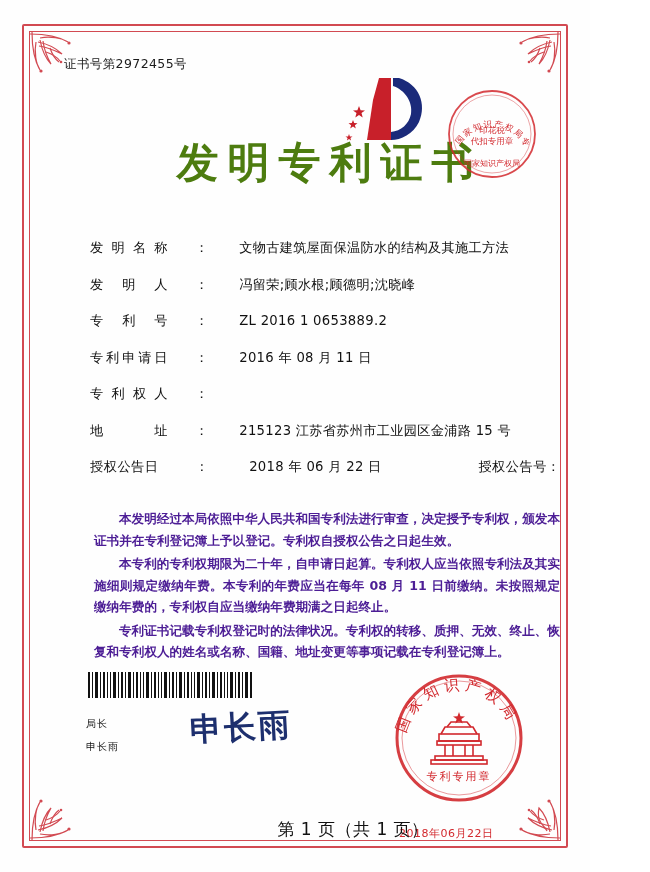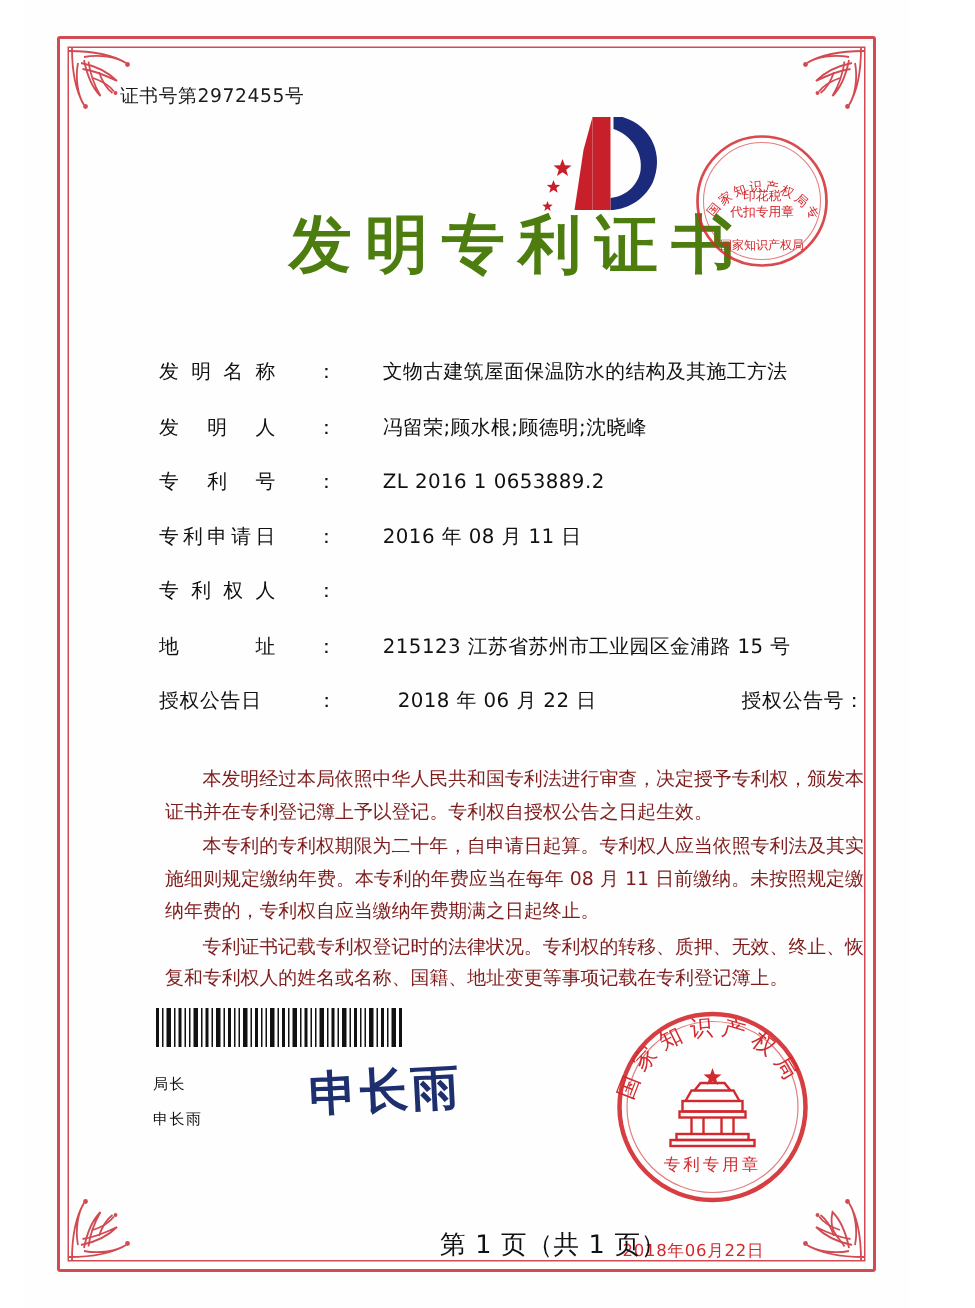--- a/index.html
+++ b/index.html
@@ -12,21 +12,21 @@
     height: 872px;
     position: relative;
     font-family: "DejaVu Sans", "Liberation Sans", sans-serif;
     color: #1a1a1a;
     overflow: hidden;
   }
 
   
   .cert-page {
     position: absolute;
-    left: 16px; top: 0;
+    left: 0; top: 0;
     width: 590px; height: 872px;
     background: #fefefe;
   }
   .border-outer {
     position: absolute;
     left: 22px; top: 24px;
     right: 22px; bottom: 24px;
     border: 2px solid #d24a52;
     border-radius: 2px;
   }
@@ -121,22 +121,23 @@
     display: flex;
     align-items: baseline;
   }
 
   
   .body-text {
     margin-top: 32px;
     padding: 0 30px 0 34px;
     font-size: 12.6px;
     line-height: 21.5px;
-    color: #7f1d1d;
+    color: #4c1d95;
     text-align: justify;
+    font-weight: bold;
   }
   .body-text p {
     margin: 0 0 2px 0;
     text-indent: 25px;
   }
 
   
   .barcode {
     position: absolute;
     left: 88px; top: 672px;

